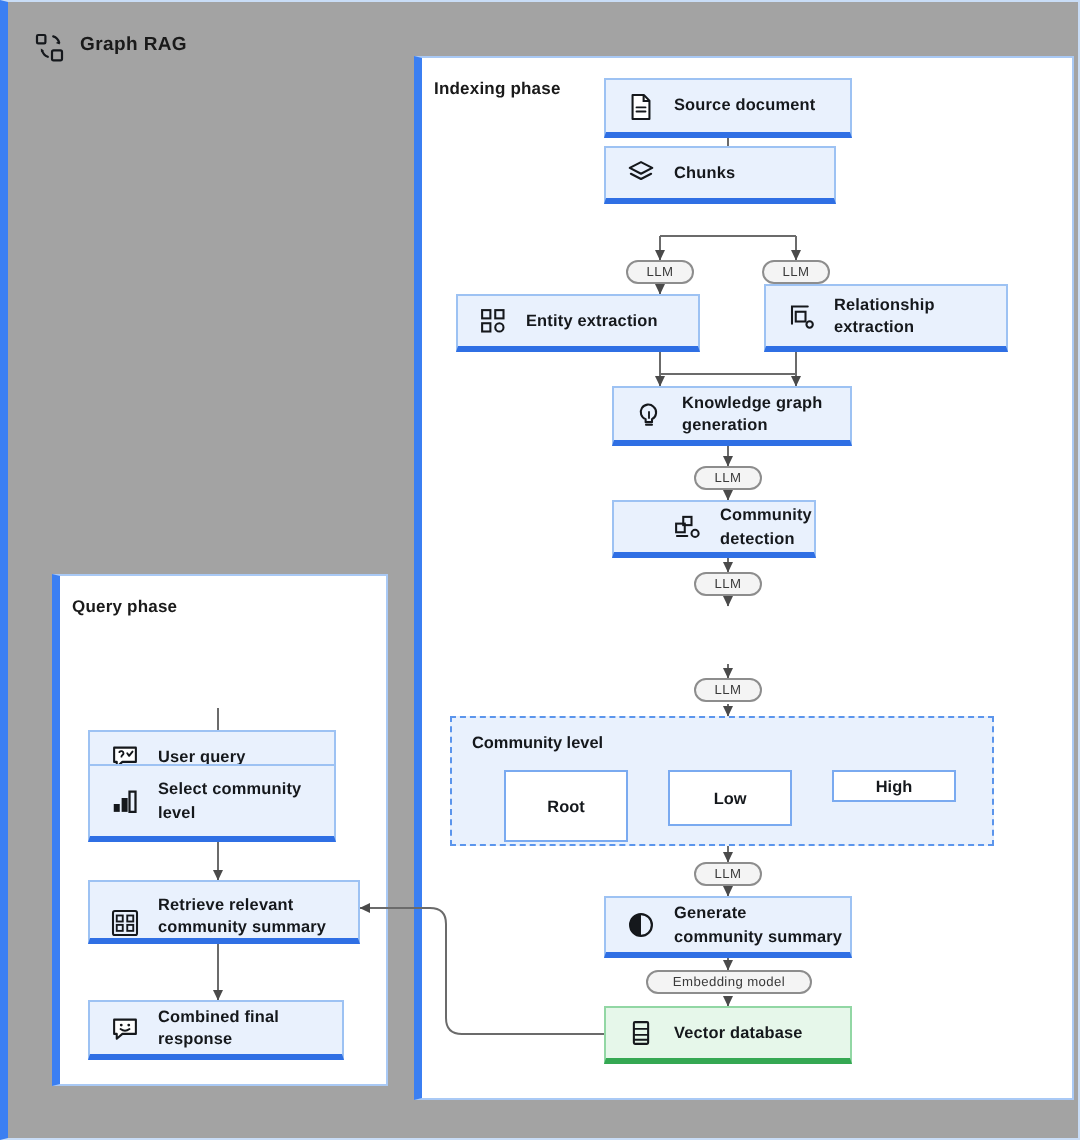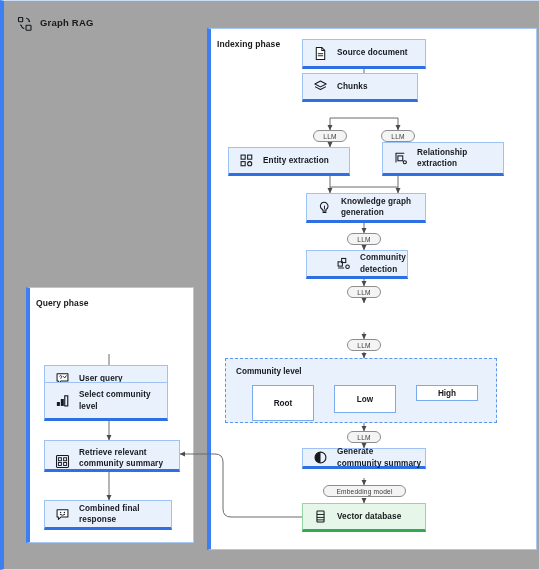--- a/index.html
+++ b/index.html
@@ -244,21 +244,21 @@
 detection</span>
   </div>
 
   <div class="pill" style="left:343px;top:285px;width:34px;">LLM</div>
 
 
   <div class="pill" style="left:343px;top:338px;width:34px;">LLM</div>
 
   <div class="pill" style="left:343px;top:430px;width:34px;">LLM</div>
 
-  <div class="node" style="left:298px;top:447px;width:124px;height:21px;">
+  <div class="node" style="left:298px;top:447px;width:124px;height:31px;">
     <span class="node-icon">
       <svg viewBox="0 0 16 16" width="15" height="15">
         <circle cx="8" cy="8" r="5.8" fill="none" stroke="#15181c" stroke-width="1.2"></circle>
         <path d="M8 8 V2.2 A5.8 5.8 0 0 0 8 13.8 Z" fill="#15181c"></path>
       </svg>
     </span>
     <span class="node-label" style="white-space:pre-line;">Generate
 community summary</span>
   </div>
 

